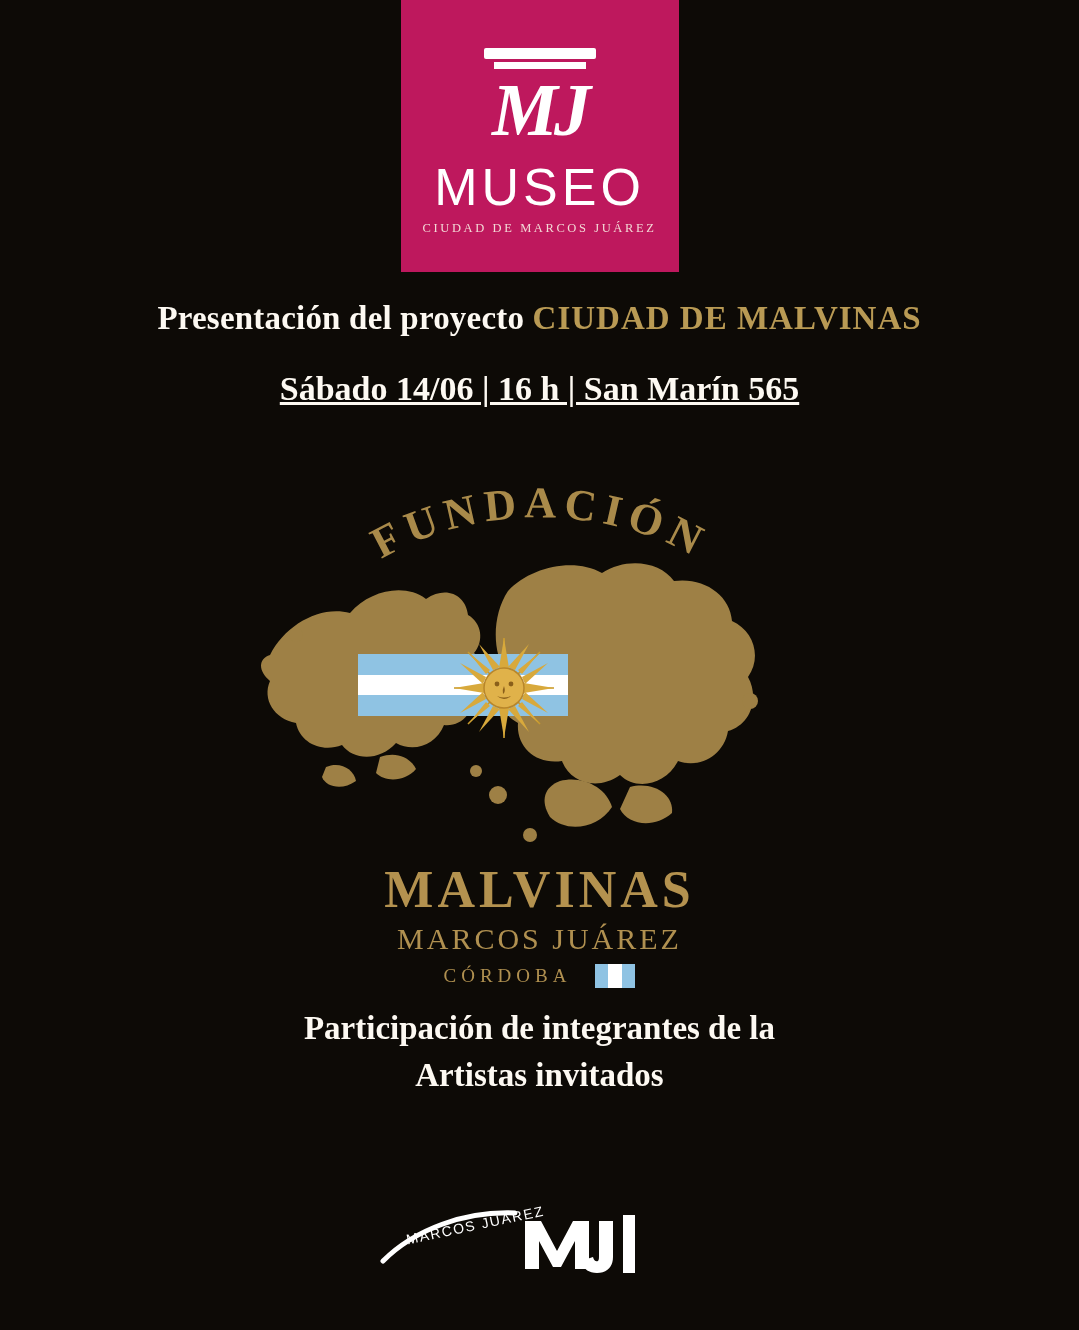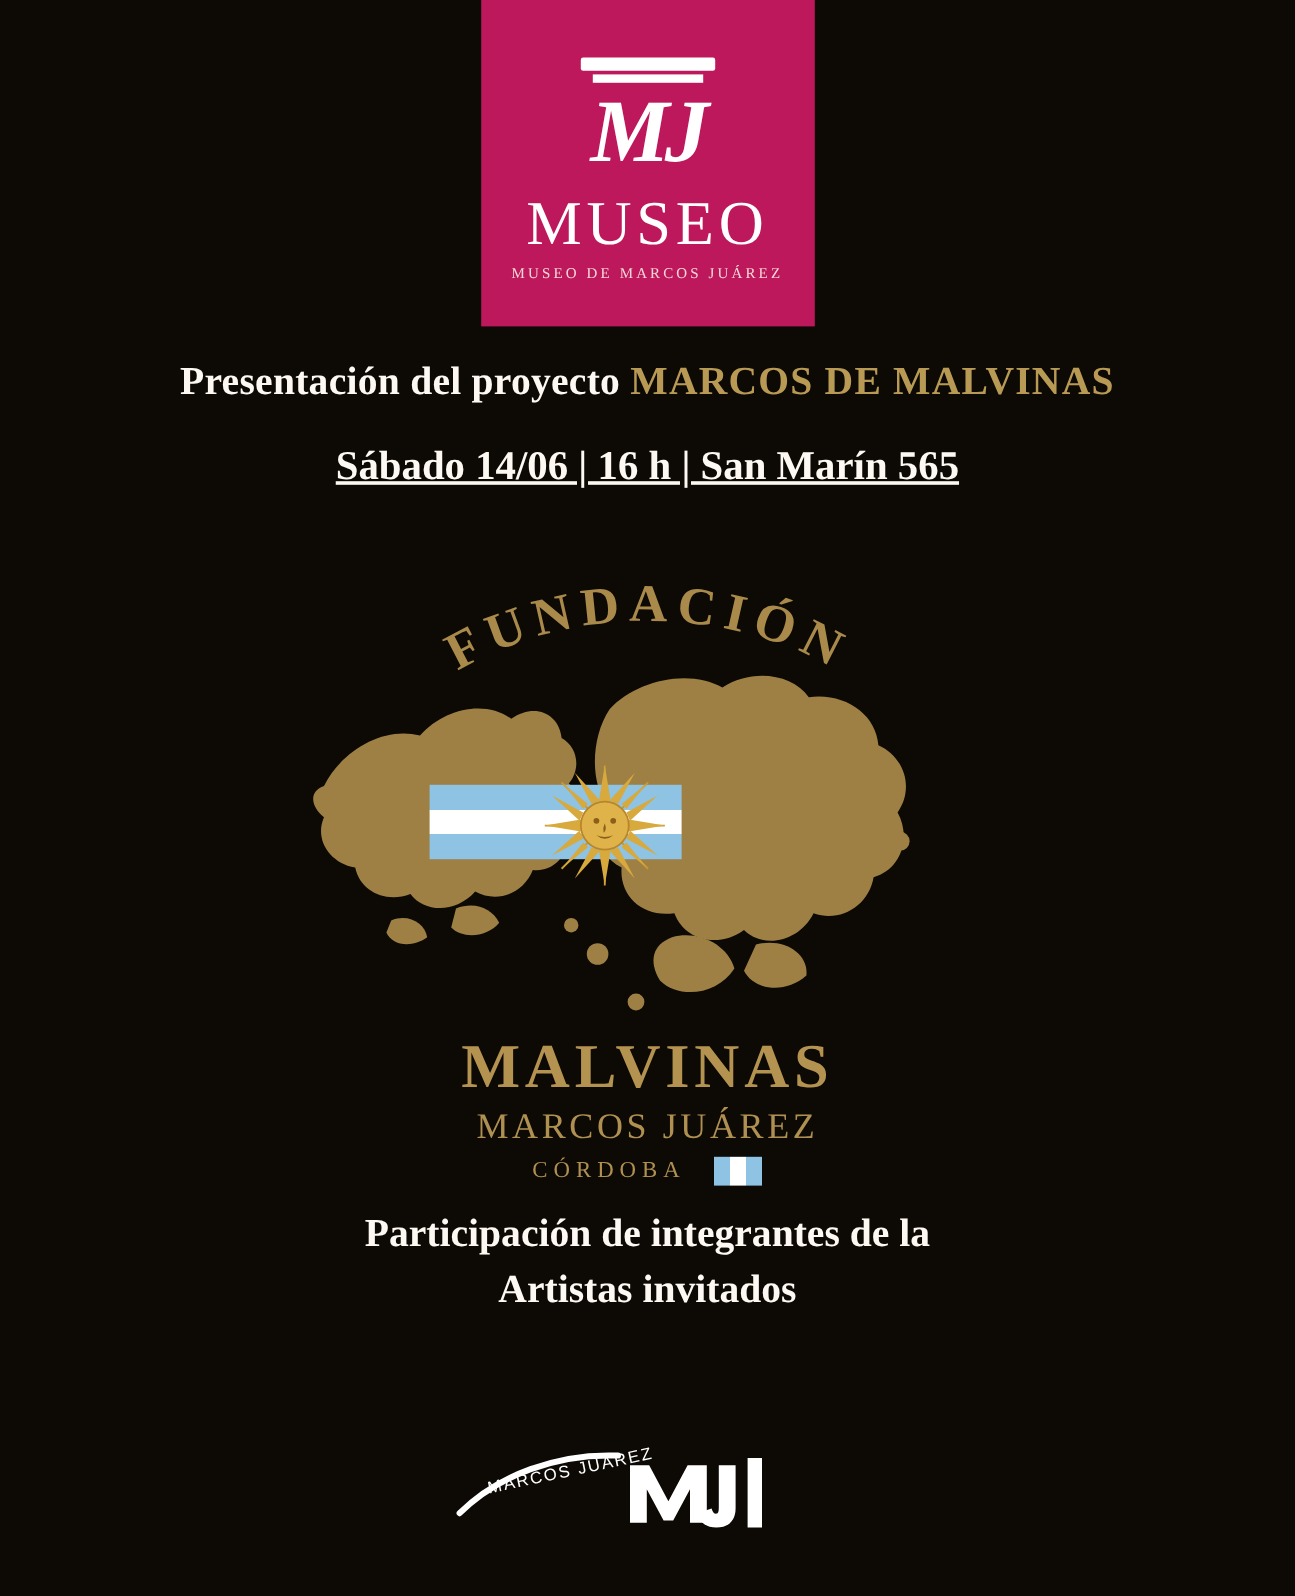--- a/index.html
+++ b/index.html
@@ -68,21 +68,21 @@
     font-family: "Liberation Serif", serif;
     font-weight: bold;
     font-size: 74px;
     letter-spacing: -4px;
     line-height: 88px;
     text-align: center;
     font-style: italic;
   }
   .logo-word {
     color: #fff;
-    font-family: Liberation Serif, serif;
+    font-family: Liberation Sans, sans-serif;
     font-size: 52px;
     letter-spacing: 4px;
     line-height: 1;
     margin-top: 4px;
   }
   .logo-sub {
     color: #f3d9d6;
     font-family: "Liberation Serif", serif;
     font-size: 12.5px;
     letter-spacing: 2.6px;
@@ -262,25 +262,25 @@
 
 <div class="poster">
 
   <div class="logo-block">
     <div class="logo-mark">
       <div class="cap"></div>
       <div class="cap2"></div>
       <div class="mj">MJ</div>
     </div>
     <div class="logo-word">MUSEO</div>
-    <div class="logo-sub">MUSEO DE MARCOS JUÁREZ</div>
+    <div class="logo-sub">CIUDAD DE MARCOS JUÁREZ</div>
   </div>
 
   <div class="headline">
-    <span>Presentación del proyecto </span><span class="accent">MARCOS DE MALVINAS</span>
+    <span>Presentación del proyecto </span><span class="accent">CIUDAD DE MALVINAS</span>
   </div>
 
   <div class="subline">Sábado 14/06 | 16 h | San Marín 565</div>
 
   <div class="emblem">
 
     <div class="arc-text">
       <svg viewBox="0 0 620 200" width="620" height="200">
         <defs>
           <path id="arcpath" d="M 80,190 A 250,185 0 0 1 540,190" fill="none"></path>

